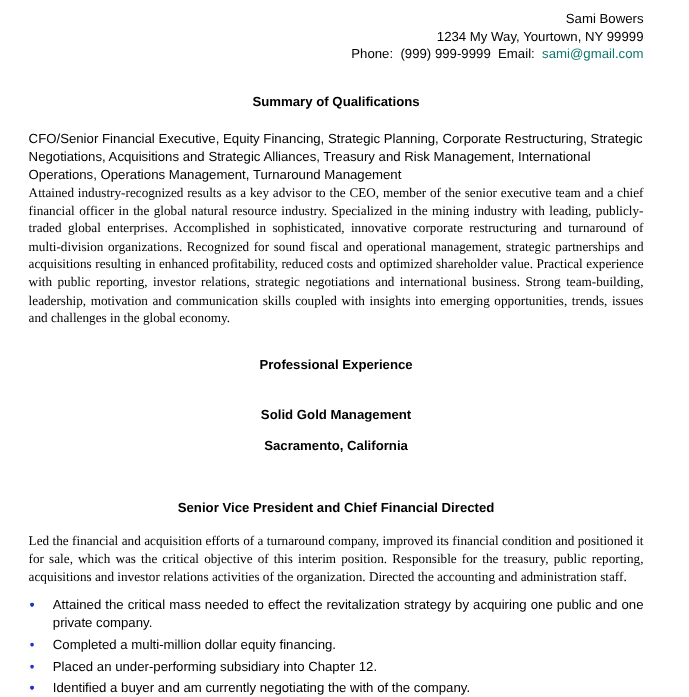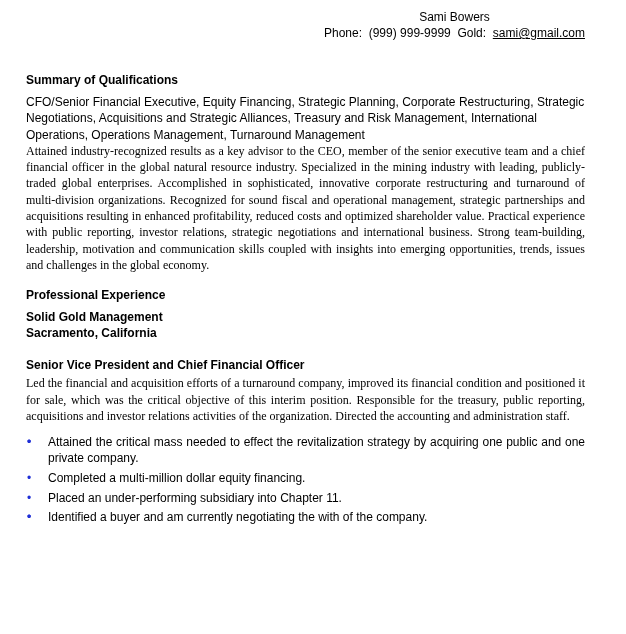--- a/index.html
+++ b/index.html
@@ -18,39 +18,39 @@
     }
     .page {
       position: relative;
       width: 626px;
       height: 634px;
     }
     .contact {
       position: absolute;
       right: 41px;
       top: 9px;
-      text-align: center;
+      text-align: right;
       font-size: 12px;
       line-height: 16px;
     }
     .contact .email-link {
-      text-decoration: underline;
-      color: #000000;
+      color: #0f766e;
     }
     .content {
       position: absolute;
       left: 26px;
       width: 559px;
       top: 72px;
     }
     .heading {
       font-weight: bold;
       font-size: 12px;
       line-height: 16px;
-      margin: 0;
+      margin: 12px;
+      text-align: center;
     }
     .para {
       margin: 0;
       font-size: 12px;
       line-height: 16.3px;
     }
     .justify {
       text-align: justify;
       font-family: Liberation Serif, serif;
     }
@@ -78,62 +78,63 @@
       font-size: 12px;
     }
   </style>
 </head>
 <body>
 
 <div class="page">
 
   <div class="contact">
     <div>Sami Bowers</div>
+    <div>1234 My Way, Yourtown, NY 99999</div>
     <div>
       <span>Phone:</span>&nbsp;
       <span>(999) 999-9999</span>&nbsp;
-      <span>Gold:</span>&nbsp;
+      <span>Email:</span>&nbsp;
       <span class="email-link">sami@gmail.com</span>
     </div>
   </div>
 
   <div class="content">
 
     <p class="heading">Summary of Qualifications</p>
     <div class="gap-s"></div>
     <p class="para">CFO/Senior Financial Executive, Equity Financing, Strategic Planning, Corporate Restructuring, Strategic Negotiations, Acquisitions and Strategic Alliances, Treasury and Risk Management, International Operations, Operations Management, Turnaround Management</p>
     <p class="para justify">Attained industry-recognized results as a key advisor to the CEO, member of the senior executive team and a chief financial officer in the global natural resource industry.  Specialized in the mining industry with leading, publicly-traded global enterprises.  Accomplished in sophisticated, innovative corporate restructuring and turnaround of multi-division organizations.  Recognized for sound fiscal and operational management, strategic partnerships and acquisitions resulting in enhanced profitability, reduced costs and optimized shareholder value.  Practical experience with public reporting, investor relations, strategic negotiations and international business.  Strong team-building, leadership, motivation and communication skills coupled with insights into emerging opportunities, trends, issues and challenges in the global economy.</p>
 
     <div class="gap-m"></div>
     <p class="heading">Professional Experience</p>
     <div class="gap-s"></div>
     <p class="heading">Solid Gold Management</p>
     <p class="heading">Sacramento, California</p>
 
     <div class="gap-l"></div>
-    <p class="heading">Senior Vice President and Chief Financial Officer</p>
+    <p class="heading">Senior Vice President and Chief Financial Directed</p>
     <div style="height:2px"></div>
     <p class="para justify">Led the financial and acquisition efforts of a turnaround company, improved its financial condition and positioned it for sale, which was the critical objective of this interim position.  Responsible for the treasury, public reporting, acquisitions and investor relations activities of the organization.  Directed the accounting and administration staff.</p>
 
     <div style="height:6px"></div>
     <ul class="bullets">
       <li>
         <span class="bullet" style="color: rgb(31, 47, 214);">•</span>
       </li>
       <li>
         <span class="bullet" style="color: rgb(31, 47, 214);">•</span>
         <span>Attained the critical mass needed to effect the revitalization strategy by acquiring one public and one private company.</span>
       </li>
       <li>
         <span class="bullet" style="color: rgb(31, 47, 214);">•</span>
         <span>Completed a multi-million dollar equity financing.</span>
       </li>
       <li>
         <span class="bullet" style="color: rgb(31, 47, 214);">•</span>
-        <span>Placed an under-performing subsidiary into Chapter 11.</span>
+        <span>Placed an under-performing subsidiary into Chapter 12.</span>
       </li>
       <li>
         <span class="bullet" style="color: rgb(31, 47, 214);">•</span>
       </li>
       <li>
         <span class="bullet" style="color: rgb(31, 47, 214);">•</span>
         <span>Identified a buyer and am currently negotiating the with of the company.</span>
       </li>
     </ul>
 

